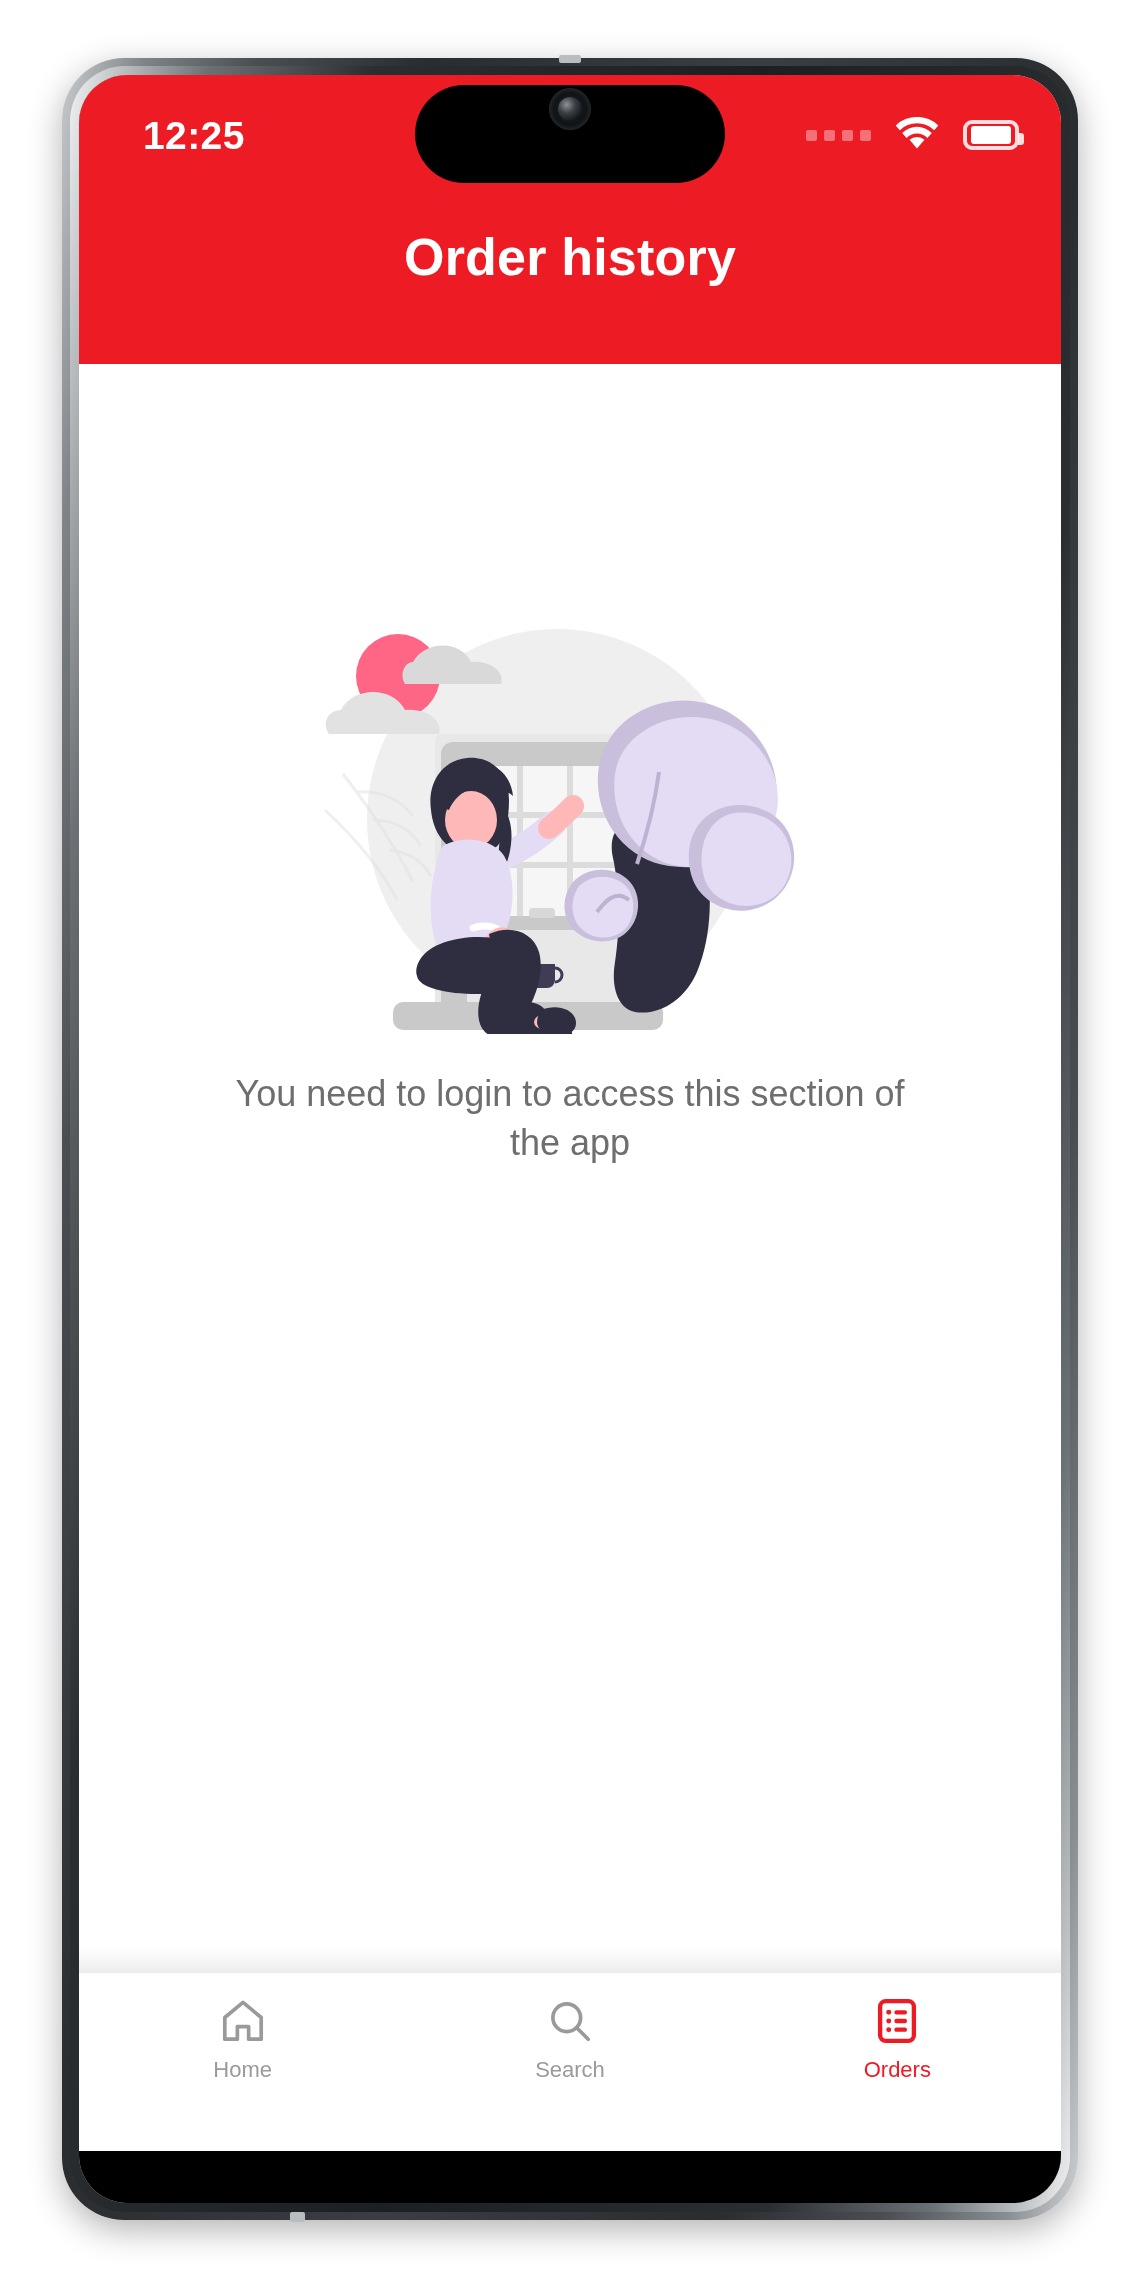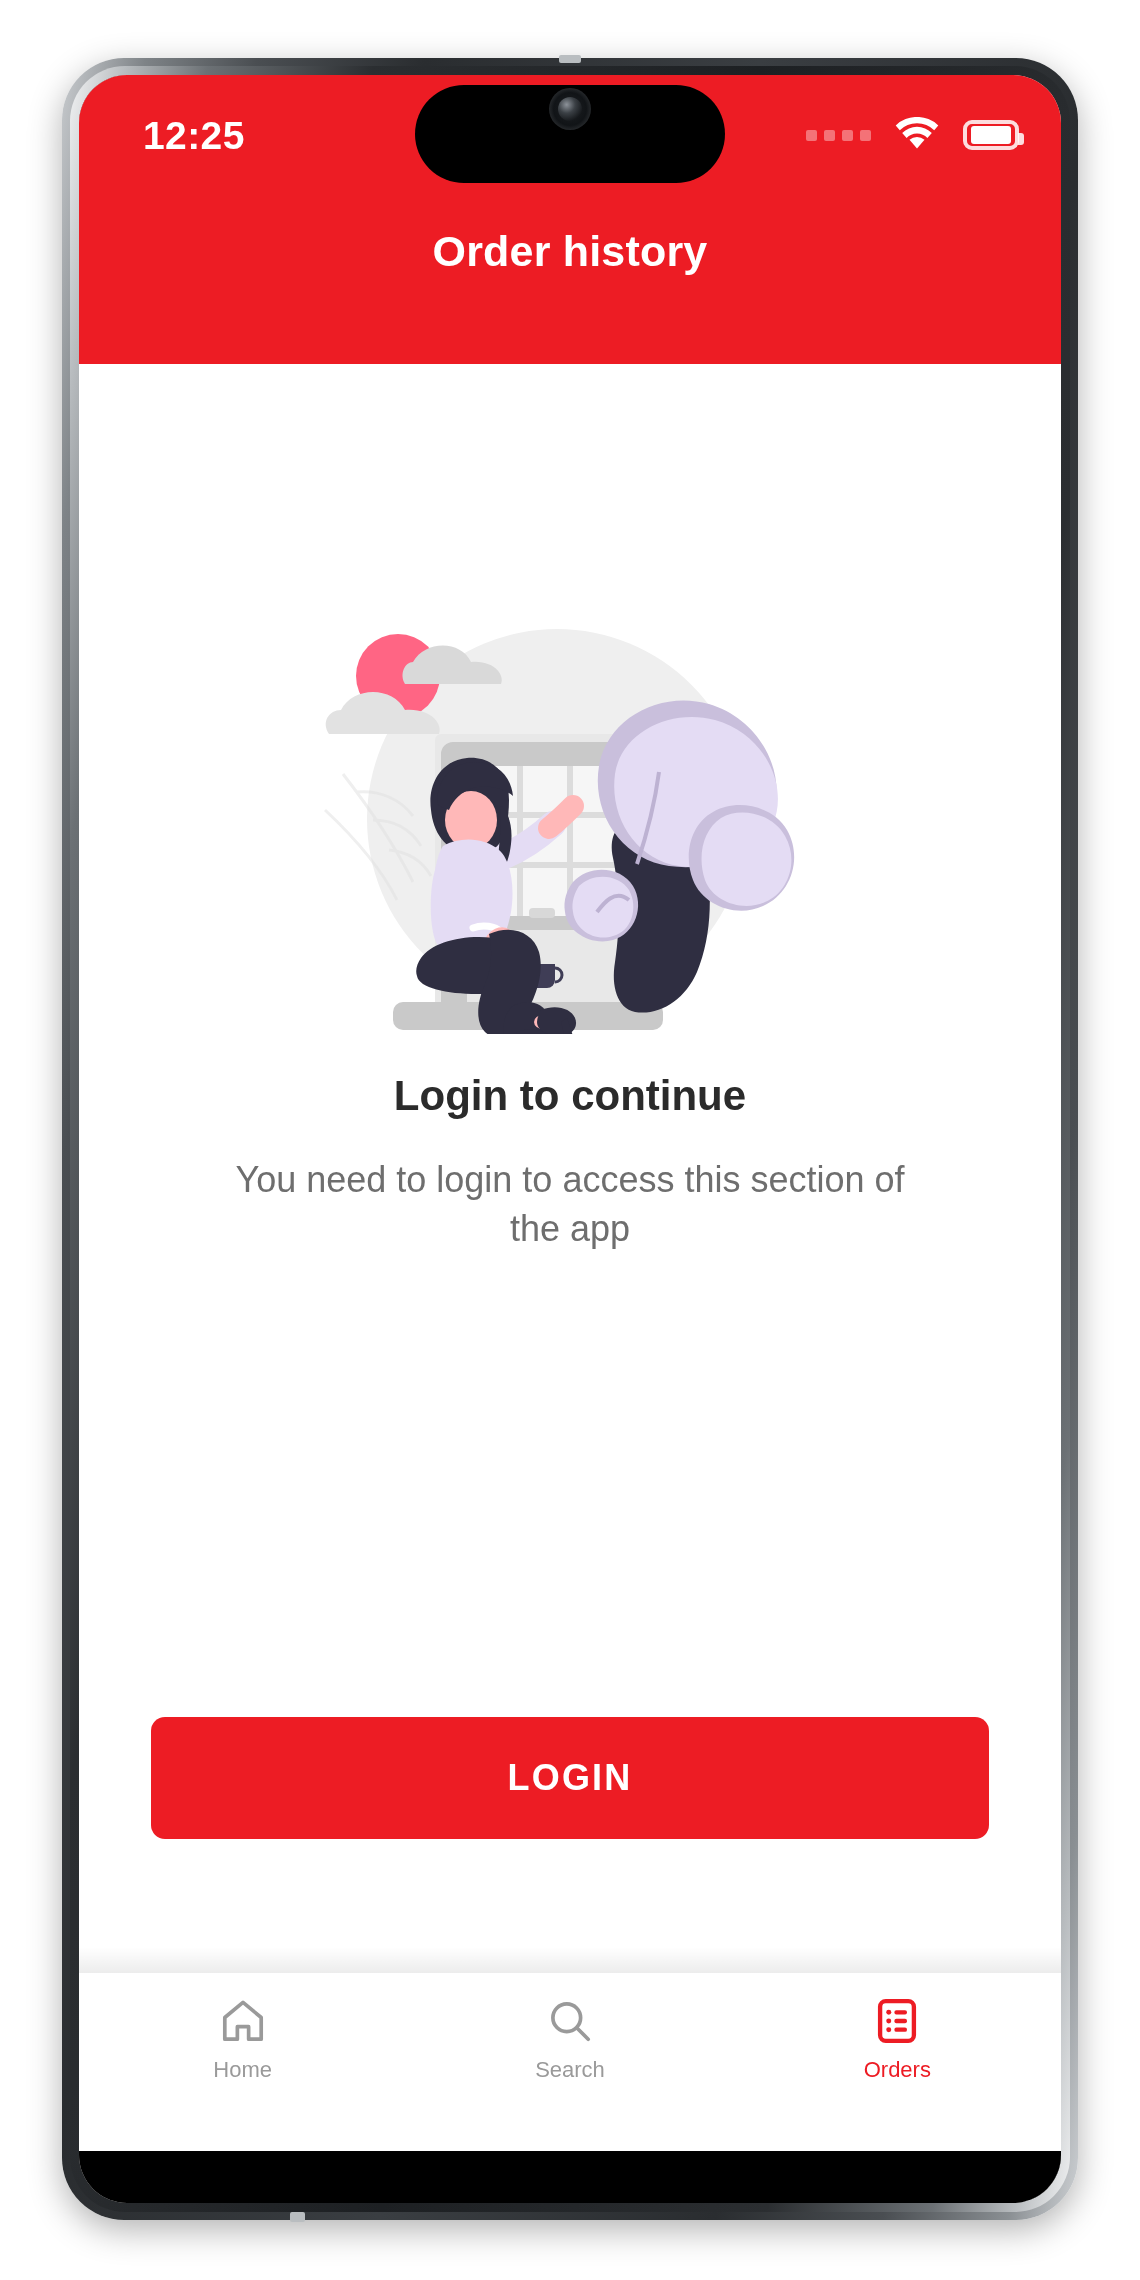--- a/index.html
+++ b/index.html
@@ -187,21 +187,21 @@
     border-radius: 50%;
     background: radial-gradient(circle at 36% 32%, #8d939a 0%, #3b4045 38%, #15181b 75%);
   }
 
   .appbar-title {
     position: absolute;
     left: 0; right: 0;
     top: 152px;
     text-align: center;
     color: #ffffff;
-    font-size: 43px;
+    font-size: 52px;
     font-weight: bold;
     letter-spacing: 0.2px;
   }
 
   
   .body-area {
     position: relative;
     flex: 1 1 auto;
     background: #ffffff;
     display: flex;
@@ -408,25 +408,23 @@
               <path d="M228 392 c 14 -8 30 -4 36 10 c 6 14 0 30 -12 36 c -12 6 -28 0 -32 -12 c -4 -14 0 -28 8 -34 Z" fill="#2F2E41"></path>
 
               <ellipse cx="258" cy="408" rx="9" ry="7" fill="#FFB8B8"></ellipse>
 
               <path d="M256 396 c 14 -6 30 -2 34 8 c 4 10 -4 18 -16 18 c -12 0 -22 -6 -22 -14 c 0 -4 2 -8 4 -12 Z" fill="#2F2E41"></path>
               <path d="M282 404 l6 18 l-8 2 l-4 -16 Z" fill="#2F2E41"></path>
               <path d="M232 418 c 14 -6 30 -2 34 8 c 4 10 -4 18 -16 18 c -12 0 -22 -6 -22 -14 c 0 -4 2 -8 4 -12 Z" fill="#2F2E41"></path>
               <path d="M250 428 l6 16 l-8 2 l-4 -14 Z" fill="#2F2E41"></path>
             </svg>
 
-            <div class="empty-title">Login to continue</div>
 
             <div class="empty-sub">You need to login to access this section of the app</div>
 
-            <button class="login-btn">LOGIN</button>
           </div>
 
           <div class="nav-shadow"></div>
 
           <div class="bottomnav">
 
             <div class="nav-item">
               <svg class="nav-icon" viewBox="0 0 24 24">
                 <path d="M3.6 10.4 L12 3.4 L20.4 10.4 V20.4 H14.6 V14.6 H9.4 V20.4 H3.6 Z" fill="none" stroke="#9A9A9A" stroke-width="1.7" stroke-linejoin="round" stroke-linecap="round"></path>
               </svg>

